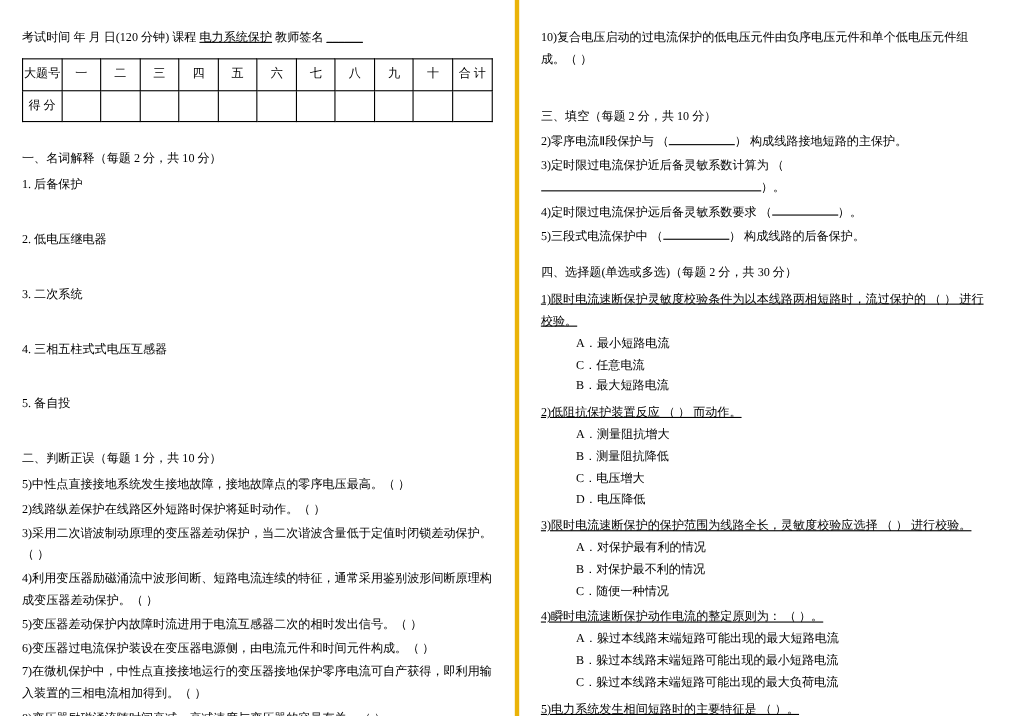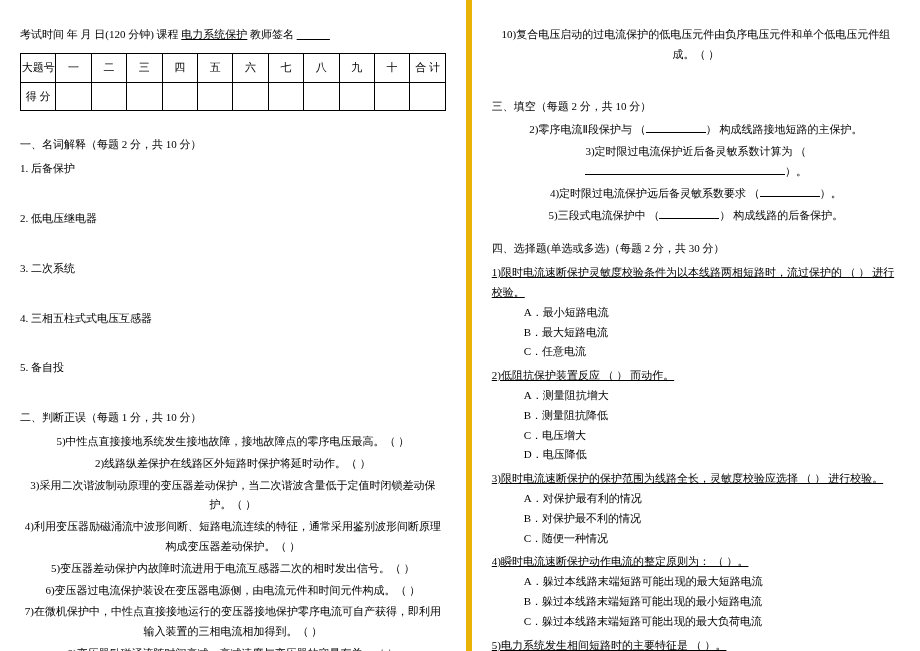--- a/index.html
+++ b/index.html
@@ -13,21 +13,21 @@
     width: 920px;
     height: 651px;
     overflow: hidden;
   }
   .col {
     padding: 25px 20px;
     box-sizing: border-box;
   }
   .col-left {
     width: 484px;
-    border-right: 6px solid #eab308;
+    border-right: 4px solid #eab308;
   }
   .col-right {
     width: 460px;
   }
   .header-line {
     margin-bottom: 8px;
   }
   .ul {
     text-decoration: underline;
   }
@@ -49,21 +49,20 @@
   }
   .section-title {
     margin-top: 8px;
     margin-bottom: 4px;
   }
   .item {
     margin-bottom: 30px;
   }
   .item-tight {
     margin-bottom: 2px;
-    text-align: center;
   }
   .option-block {
     padding-left: 32px;
   }
   .option {
     display: block;
   }
   .q {
     margin-top: 4px;
     text-decoration: underline;
@@ -139,22 +138,22 @@
   <div class="item-tight"><span>2)零序电流Ⅱ段保护与 （</span><span class="blank" style="min-width:60px"></span><span>） 构成线路接地短路的主保护。</span></div>
   <div class="item-tight"><span>3)定时限过电流保护近后备灵敏系数计算为 （</span><span class="blank" style="min-width:200px"></span><span>）。</span></div>
   <div class="item-tight"><span>4)定时限过电流保护远后备灵敏系数要求 （</span><span class="blank" style="min-width:60px"></span><span>）。</span></div>
   <div class="item-tight"><span>5)三段式电流保护中 （</span><span class="blank" style="min-width:60px"></span><span>） 构成线路的后备保护。</span></div>
 
   <div class="section-title" style="margin-top:14px">四、选择题(单选或多选)（每题 2 分，共 30 分）</div>
 
   <div class="q">1)限时电流速断保护灵敏度校验条件为以本线路两相短路时，流过保护的 （   ） 进行校验。</div>
   <div class="option-block">
     <span class="option">A．最小短路电流</span>
+    <span class="option">C．任意电流</span>
     <span class="option">B．最大短路电流</span>
-    <span class="option">C．任意电流</span>
   </div>
 
   <div class="q">2)低阻抗保护装置反应 （   ） 而动作。</div>
   <div class="option-block">
     <span class="option">A．测量阻抗增大</span>
     <span class="option">B．测量阻抗降低</span>
     <span class="option">C．电压增大</span>
     <span class="option">D．电压降低</span>
   </div>
 

